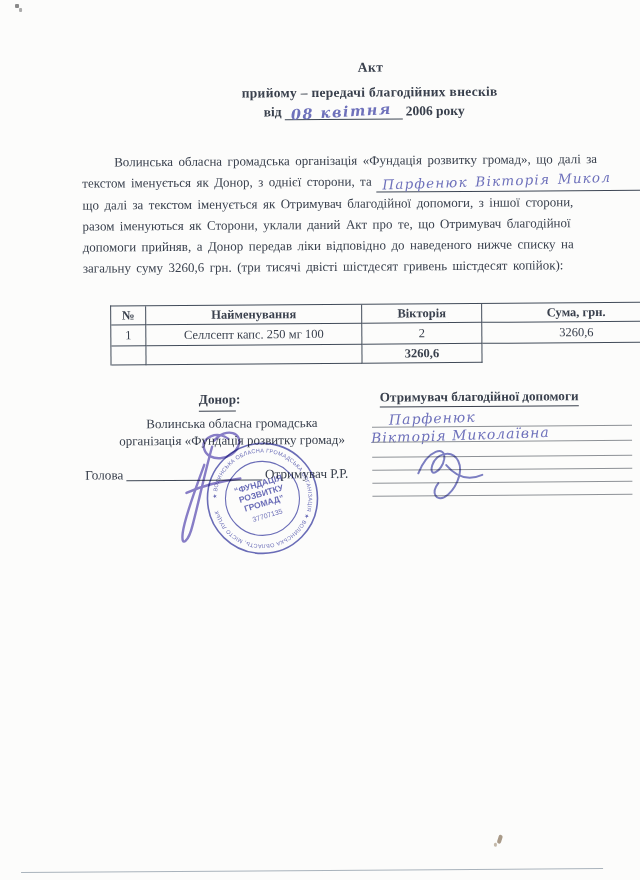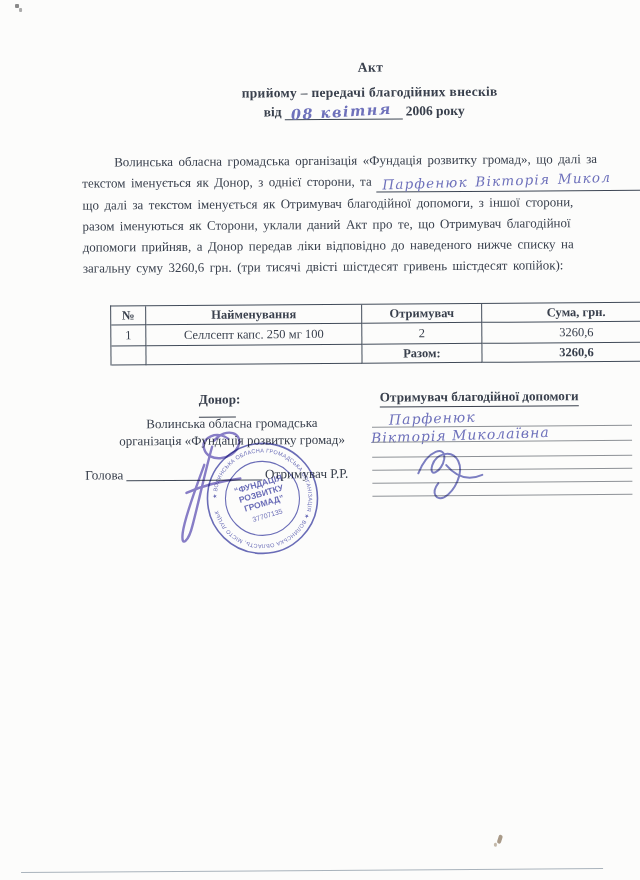--- a/index.html
+++ b/index.html
@@ -28,21 +28,21 @@
   .doc-table{position:absolute;left:111px;top:304px;width:560px;display:grid;
              grid-template-columns:35px 216px 120px 1fr;grid-template-rows:19px 21px 19px;
              border-top:1.2px solid #414b59;border-left:1.2px solid #414b59;font-size:12.5px;}
   .cell{border-right:1.2px solid #414b59;border-bottom:1.2px solid #414b59;
         display:flex;align-items:center;justify-content:center;overflow:hidden;}
   .cell.hdr{font-weight:bold;}
   .cell.bold{font-weight:bold;}
 
   
   .donor-heading{position:absolute;left:199px;top:391px;font-weight:bold;font-size:13.2px;}
-  .donor-heading .u{border-bottom:1px solid currentColor;padding-bottom:10px;}
+  .donor-heading .u{border-bottom:1px solid currentColor;padding-bottom:4px;}
   .recip-heading{position:absolute;left:380px;top:390px;font-weight:bold;font-size:13.2px;
                  border-bottom:1px solid currentColor;padding-bottom:1px;}
   .org-block{position:absolute;left:96px;top:415px;width:272px;text-align:center;font-size:13px;line-height:16.5px;}
   .golova-row{position:absolute;left:85px;top:465px;width:263px;display:flex;align-items:flex-end;font-size:13.2px;}
   .sigline{flex:1;border-bottom:1px solid #3d4654;margin:0 3px 2px 3px;height:14px;}
 
   .ruled{position:absolute;height:1px;background:#8d9196;}
   .hw-name1{position:absolute;left:389px;top:411px;font-size:14px;letter-spacing:1px;transform:rotate(-1.5deg);white-space:nowrap;}
   .hw-name2{position:absolute;left:371px;top:428px;font-size:14px;letter-spacing:1px;transform:rotate(-1.5deg);white-space:nowrap;}
 
@@ -81,29 +81,28 @@
         </div>
         <div class="bline"><span>що далі за текстом іменується як Отримувач благодійної допомоги, з іншої сторони,</span></div>
         <div class="bline"><span>разом іменуються як Сторони, уклали даний Акт про те, що Отримувач благодійної</span></div>
         <div class="bline"><span>допомоги прийняв, а Донор передав ліки відповідно до наведеного нижче списку на</span></div>
         <div class="bline"><span>загальну суму 3260,6 грн. (три тисячі двісті шістдесят гривень шістдесят копійок):</span></div>
       </div>
 
     <div class="doc-table">
         <div class="cell hdr">№</div>
         <div class="cell hdr">Найменування</div>
-        <div class="cell hdr">Отримувач</div>
+        <div class="cell hdr">Вікторія</div>
         <div class="cell hdr">Сума, грн.</div>
         <div class="cell">1</div>
         <div class="cell">Селлсепт капс. 250 мг 100</div>
         <div class="cell">2</div>
         <div class="cell">3260,6</div>
         <div class="cell"></div>
         <div class="cell"></div>
-        <div class="cell bold">Разом:</div>
         <div class="cell bold">3260,6</div>
       </div>
 
     <div class="donor-heading">
       <span class="u">Донор</span><span>:</span>
     </div>
     <div class="recip-heading">Отримувач благодійної допомоги</div>
 
     <div class="org-block">
       <div>Волинська обласна громадська</div>

